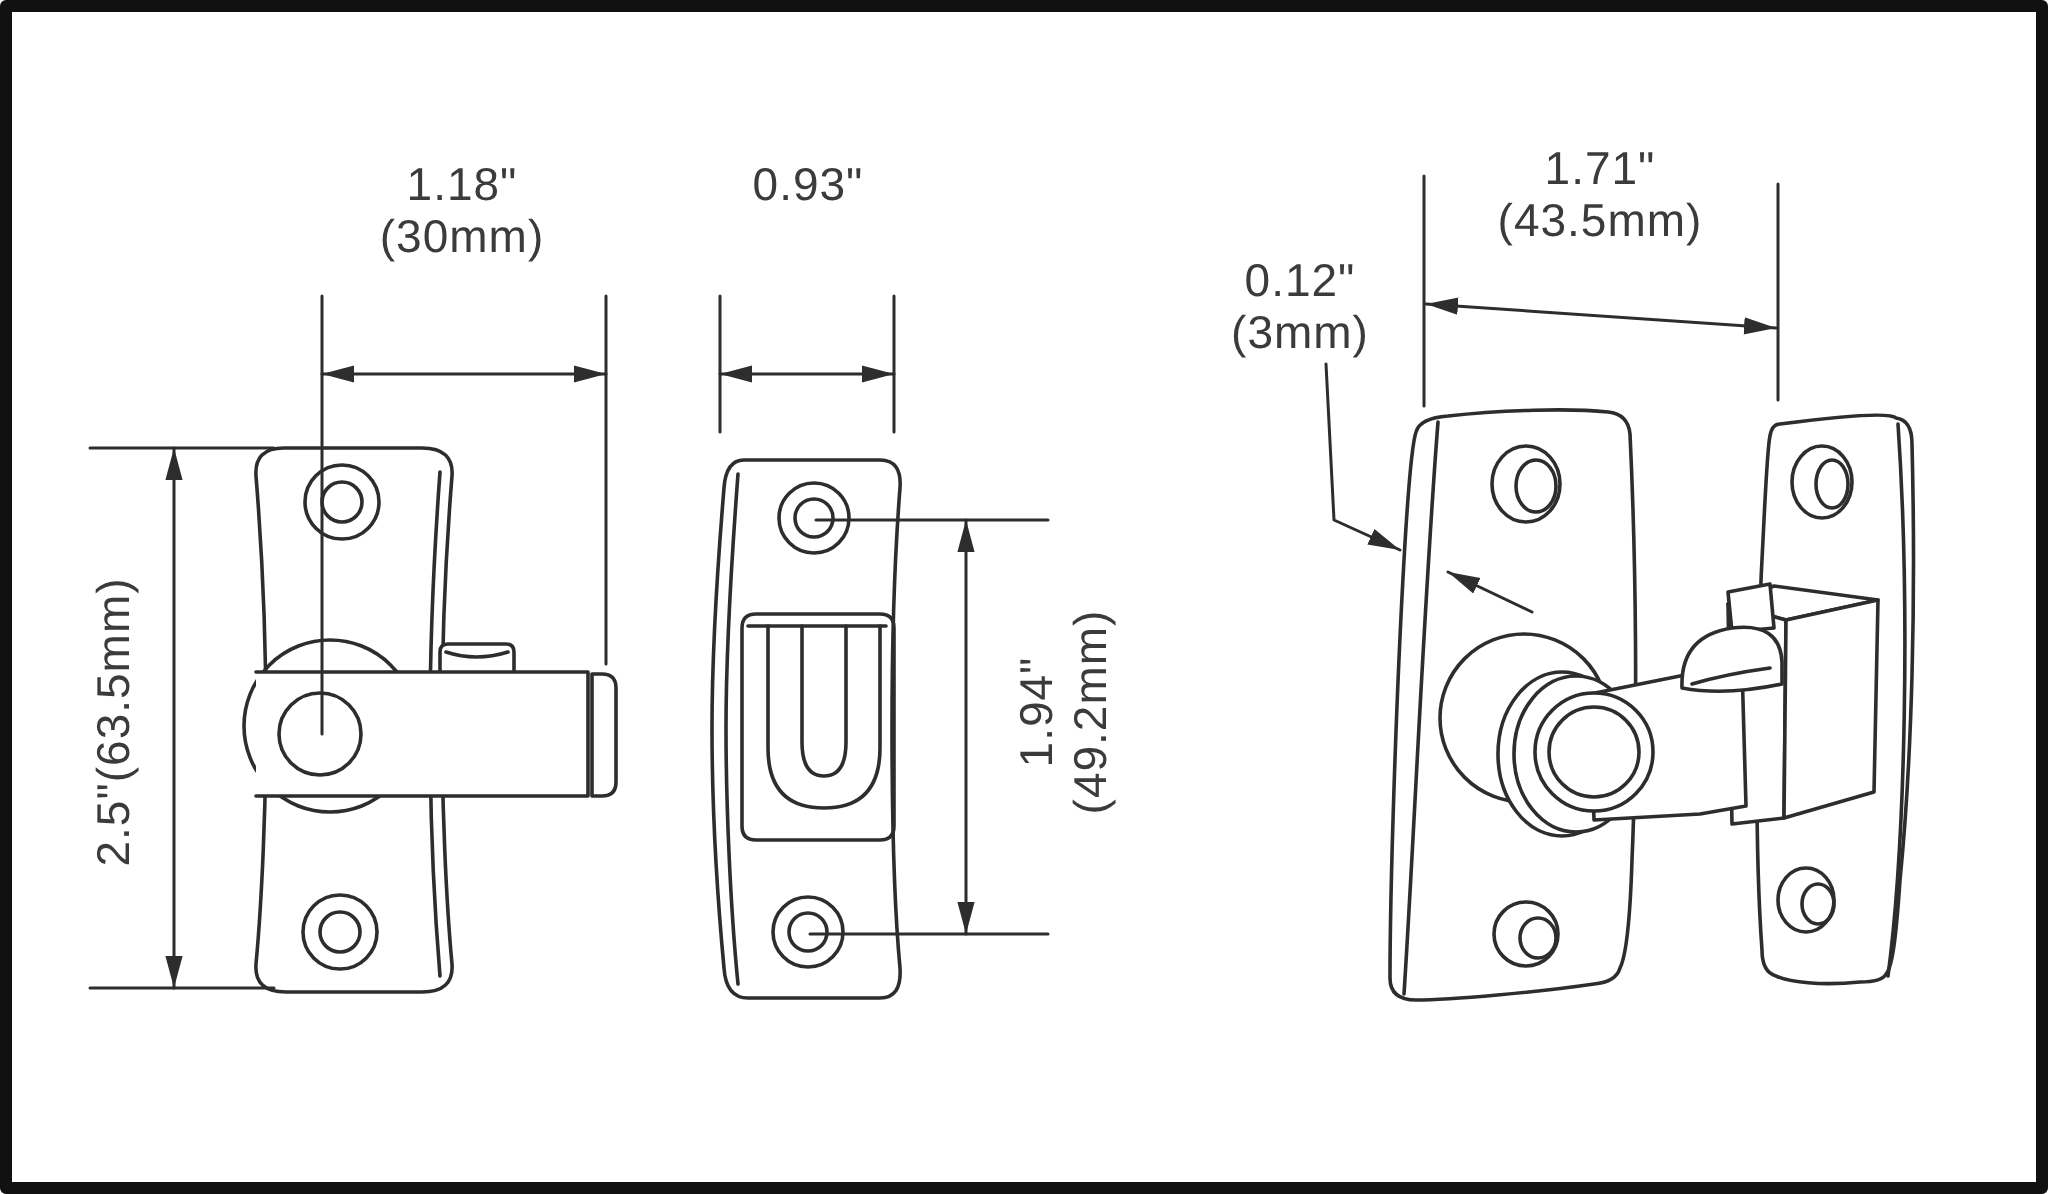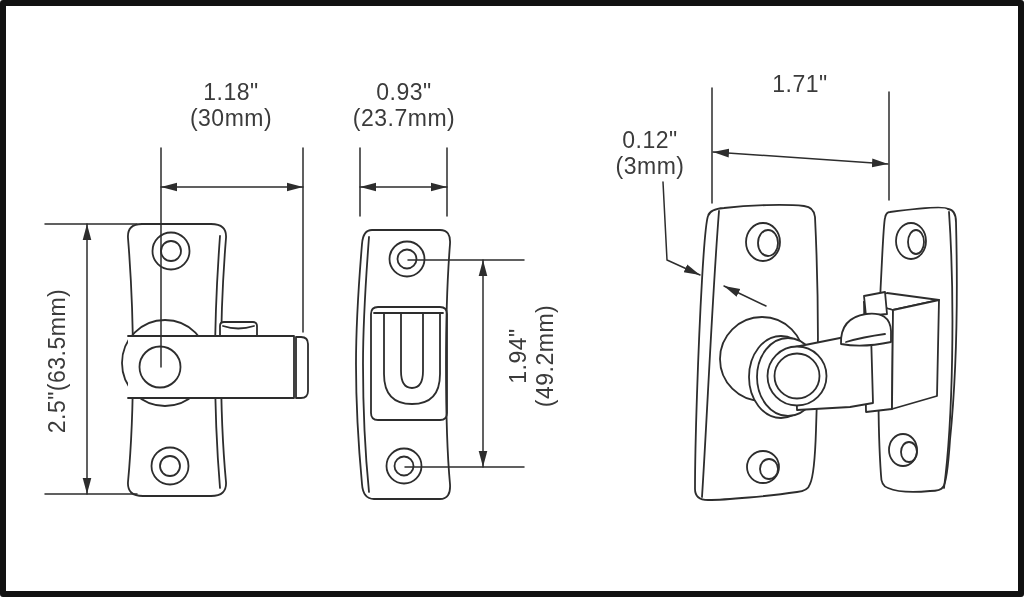--- a/index.html
+++ b/index.html
@@ -135,25 +135,25 @@
     </g>
   </svg>
 
   <div class="dim" style="left:231px;top:79px">
     <div>1.18"</div>
     <div>(30mm)</div>
   </div>
 
   <div class="dim" style="left:404px;top:79px">
     <div>0.93"</div>
-    <div>(23.7mm)</div>
   </div>
 
   <div class="dim" style="left:800px;top:71px">
     <div>1.71"</div>
+    <div>(43.5mm)</div>
   </div>
 
   <div class="dim" style="left:650px;top:127px">
     <div>0.12"</div>
     <div>(3mm)</div>
   </div>
 
   <div class="dimv" style="left:57px;top:361px">
     <div>2.5"(63.5mm)</div>
   </div>

